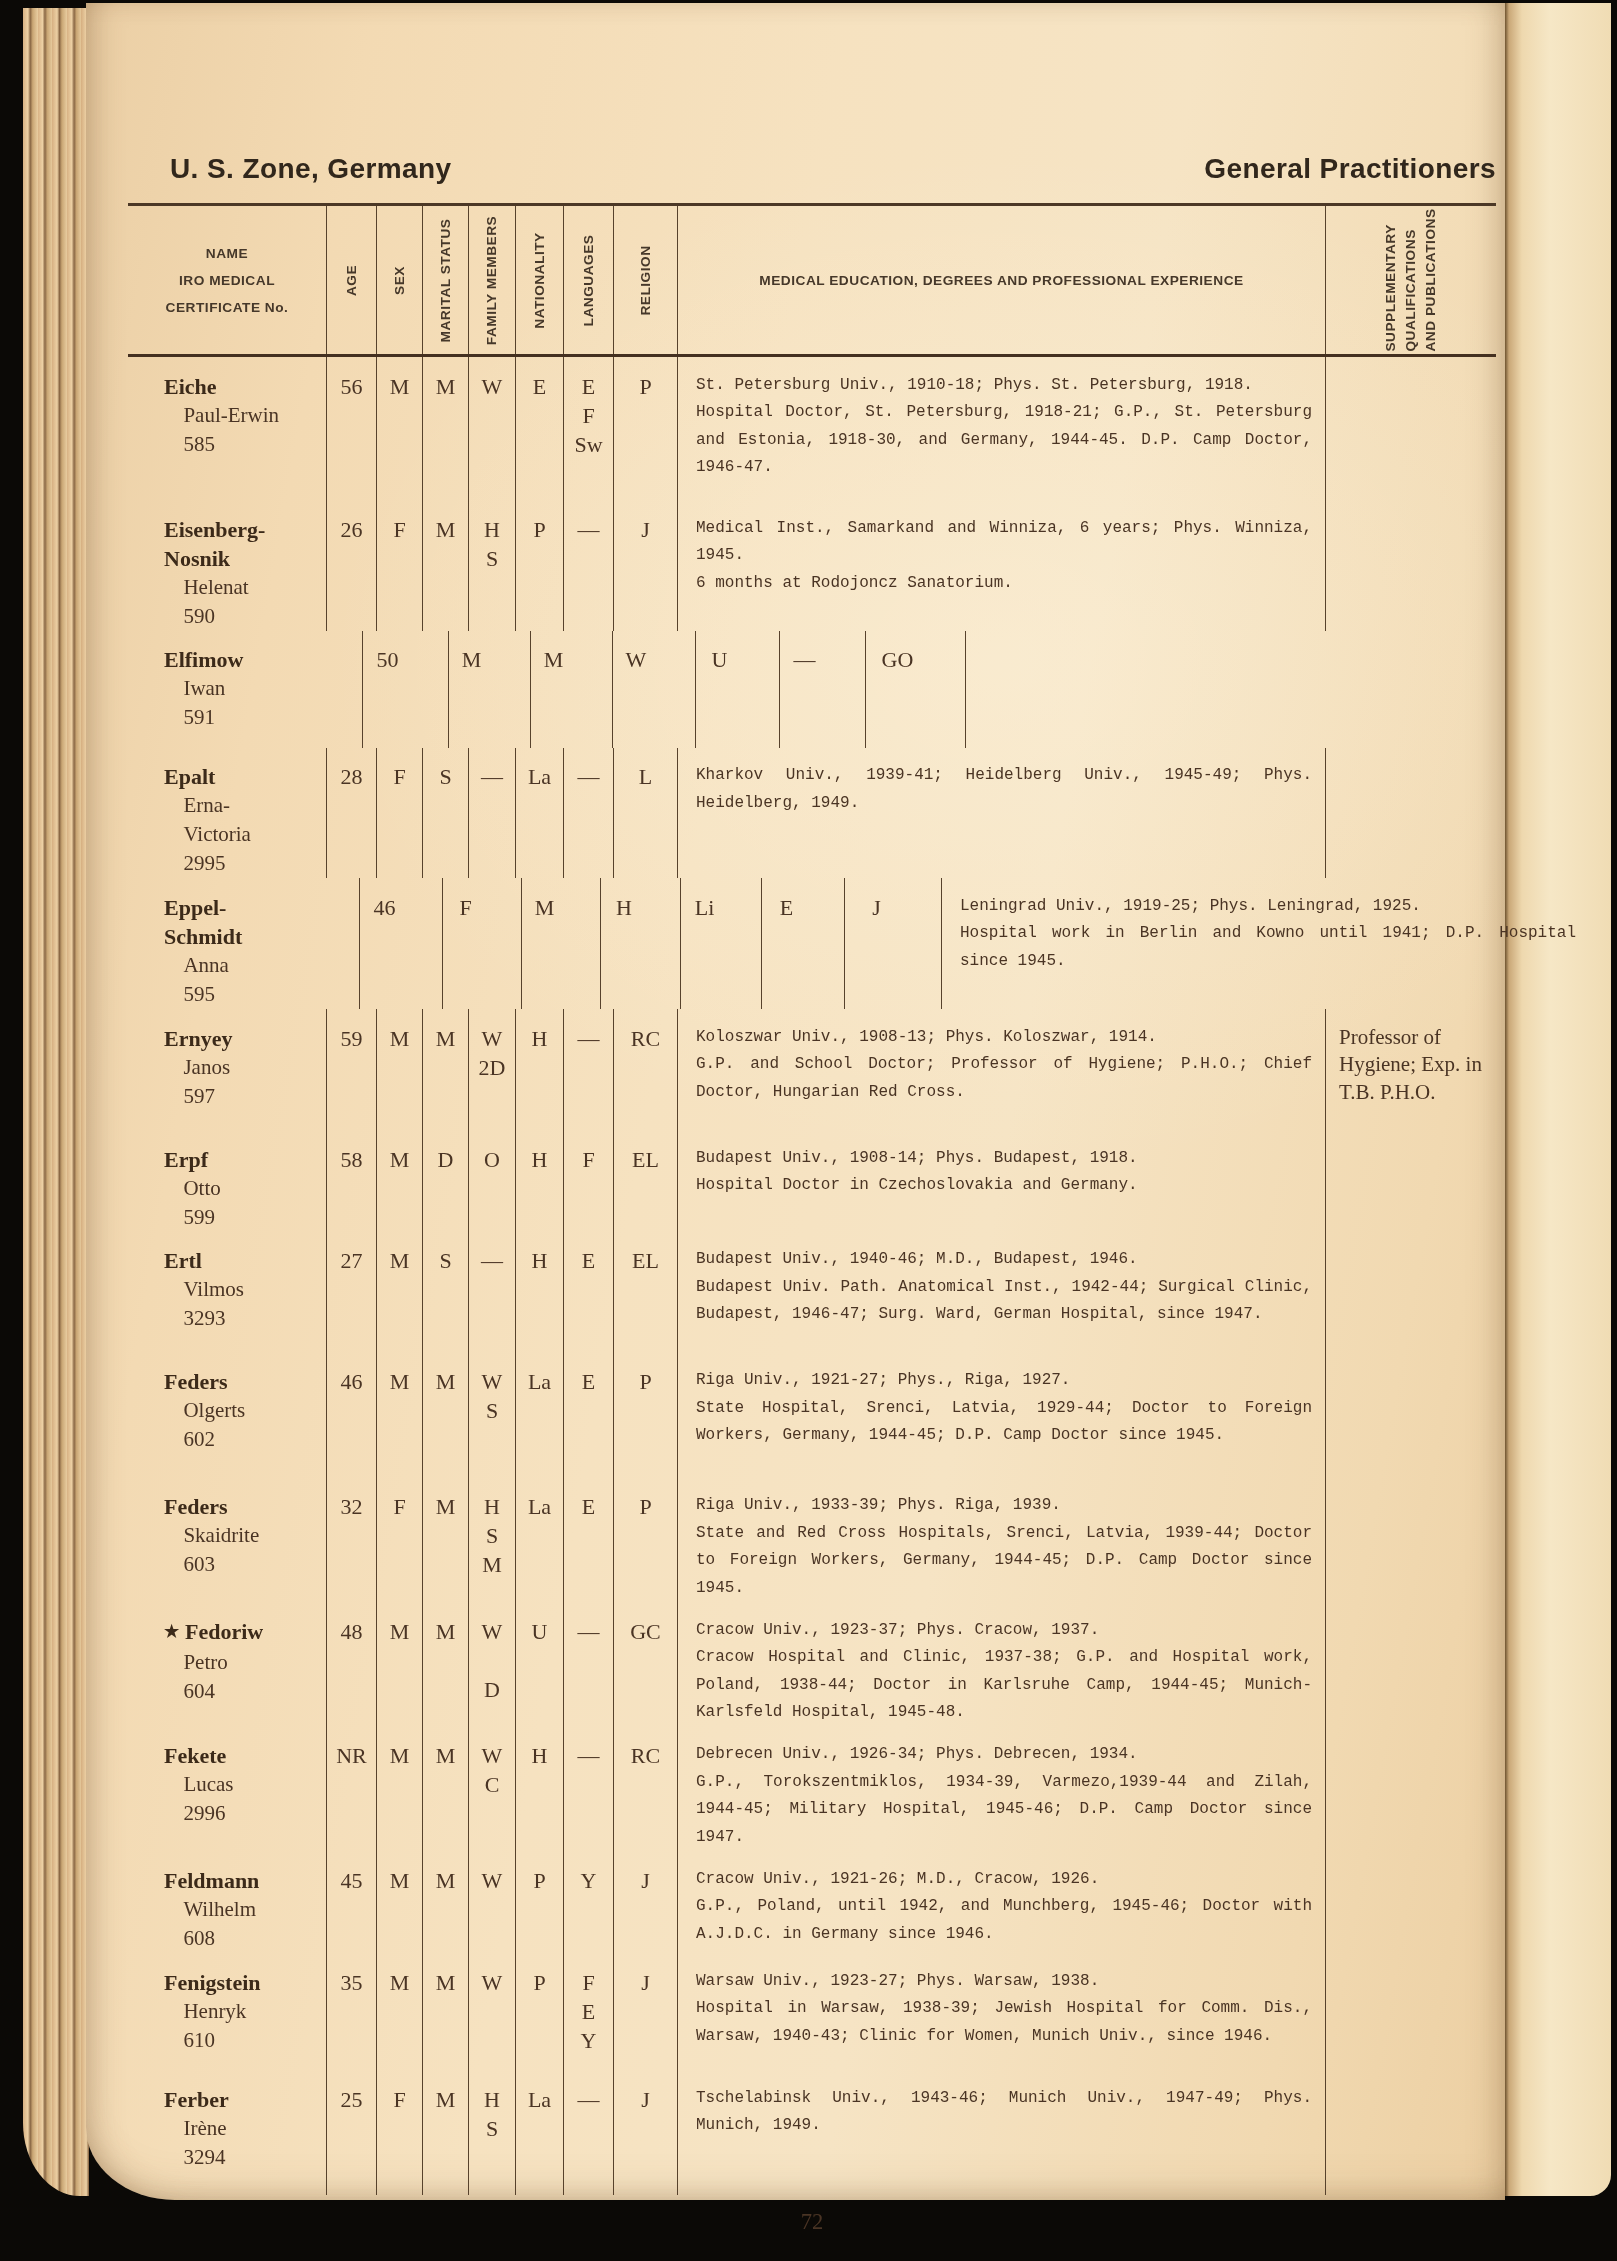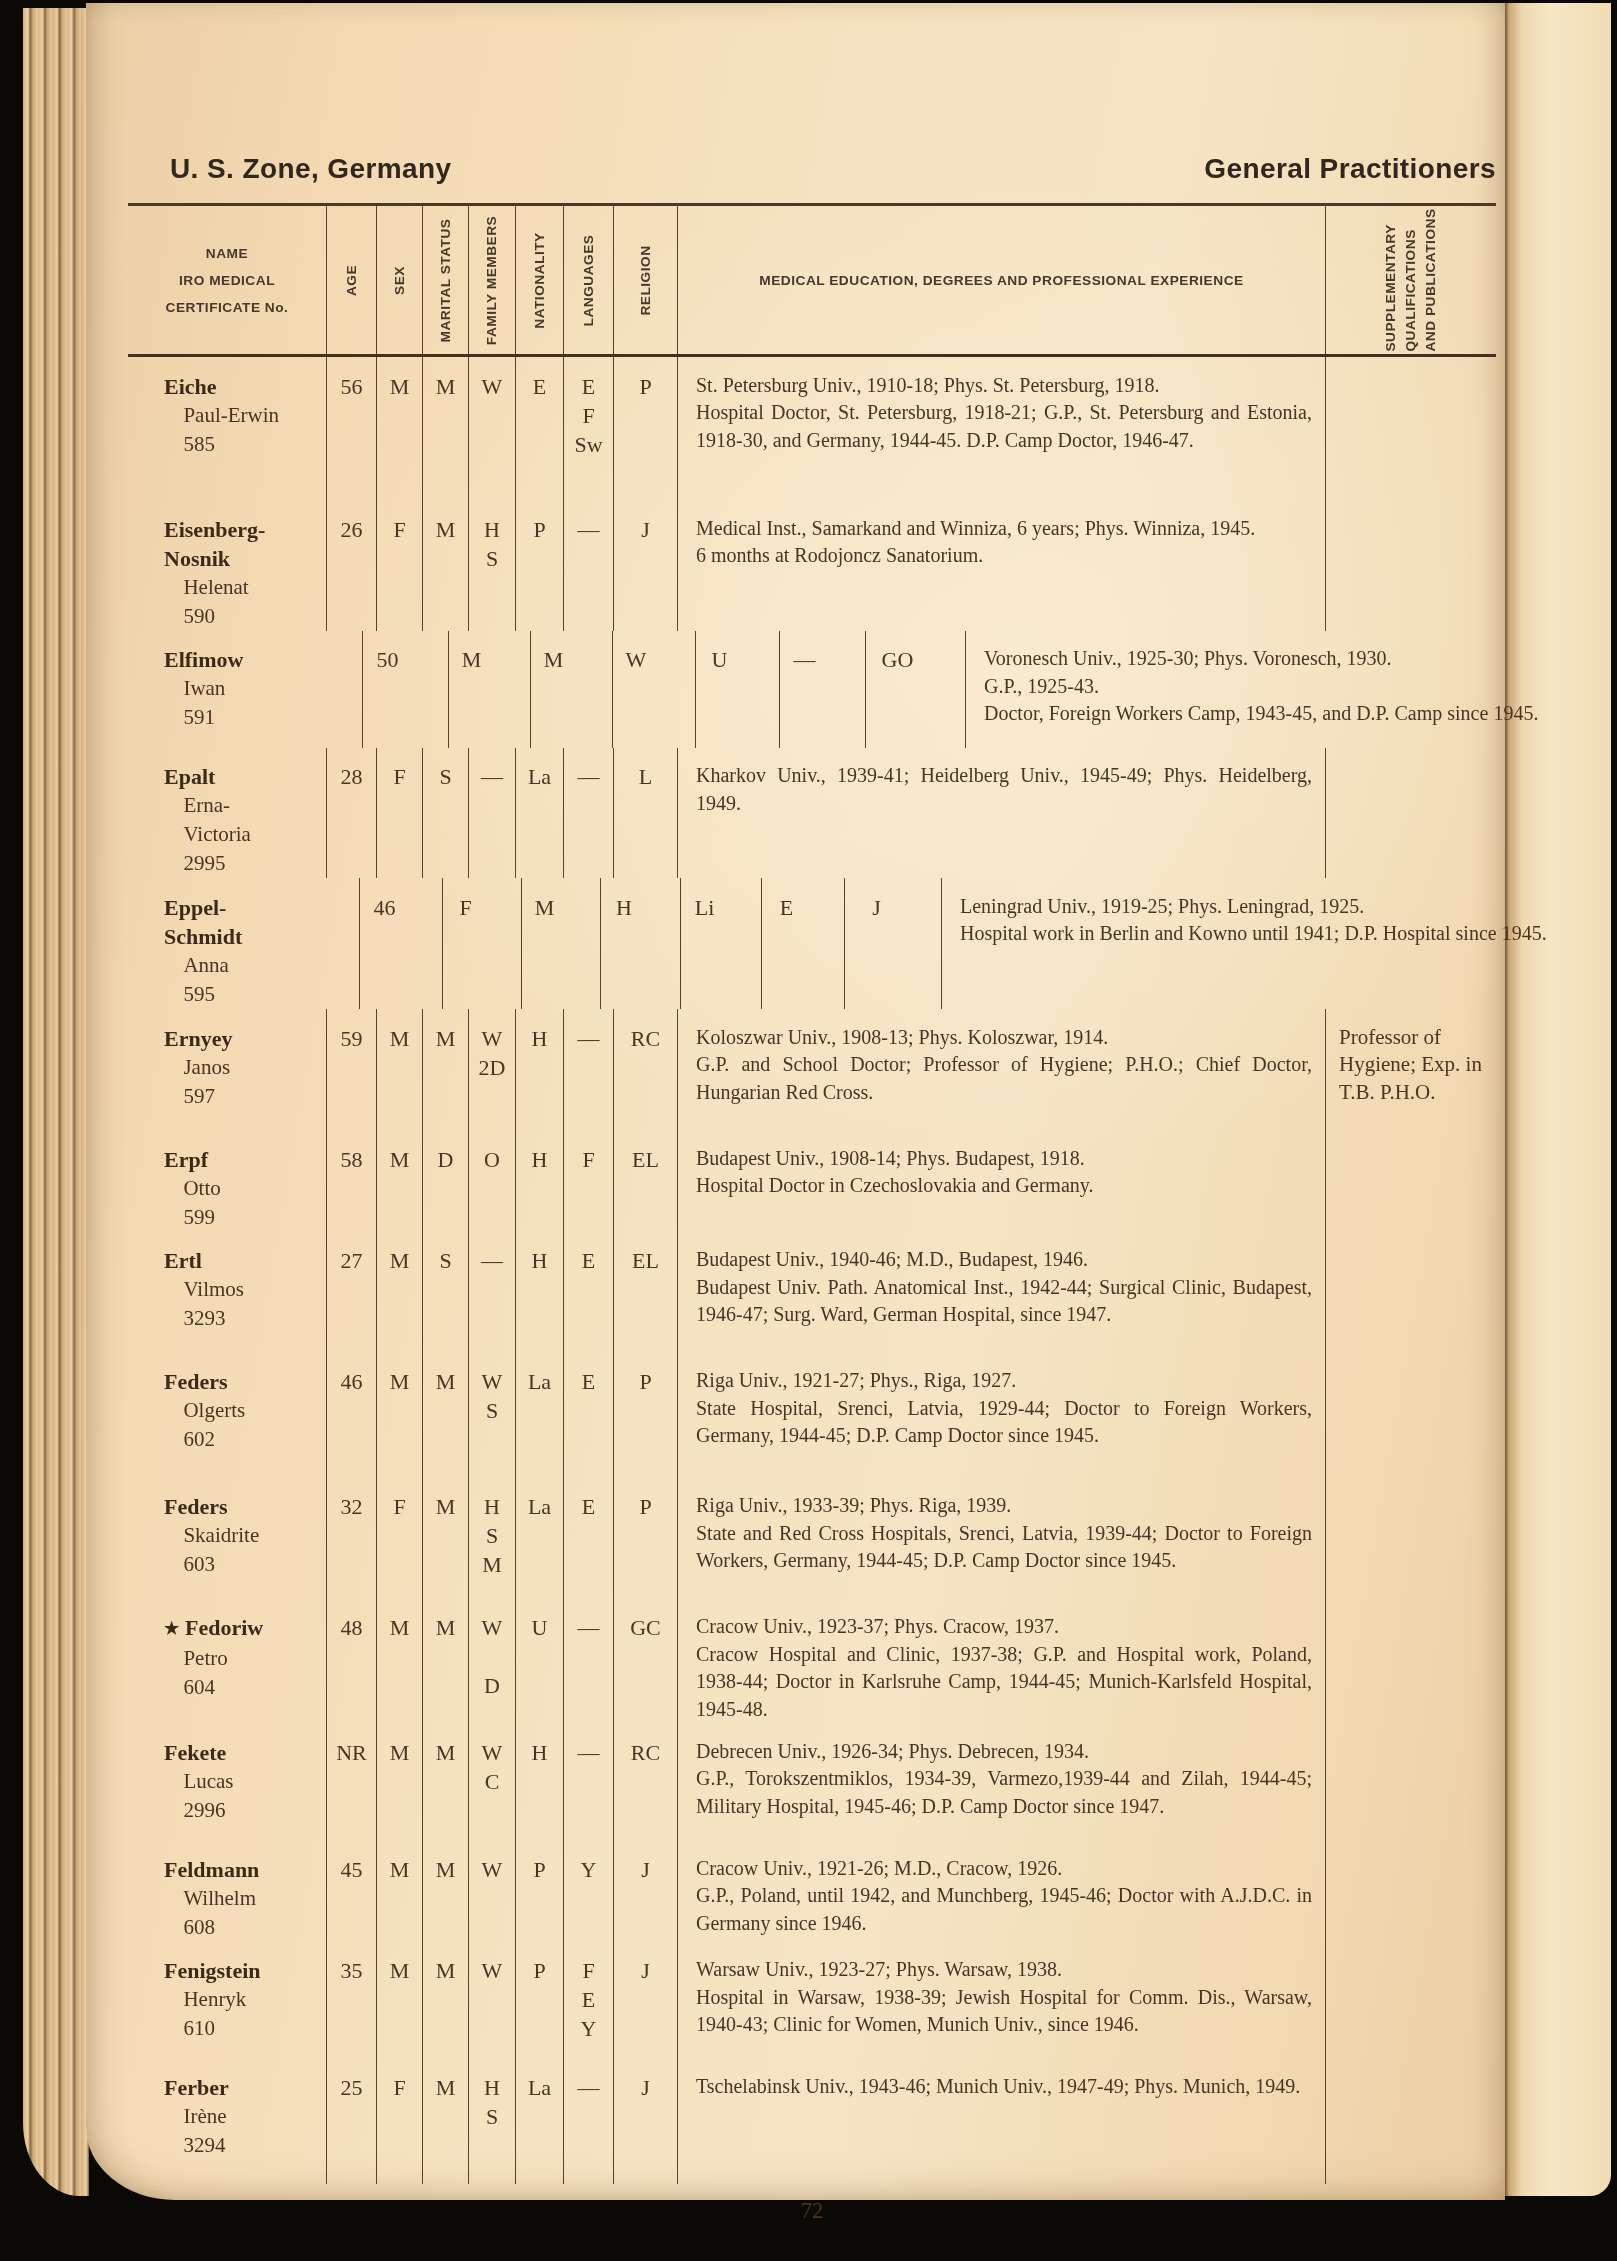--- a/index.html
+++ b/index.html
@@ -78,21 +78,21 @@
   .r:nth-child(13) { min-height:97px; }
   .r:nth-child(14) { min-height:117px; }
   .r:nth-child(15) { min-height:125px; }
   .c { border-left:1.6px solid #57422c; padding-top:14.6px; }
   .c:first-child { border-left:none; }
   .mid { text-align:center; font-size:22px; line-height:29px; }
   .name { padding-left:36px; font-size:21px; line-height:29px; }
   .surname { font-weight:bold; font-size:22px; color:#3c2a19; }
   .given, .cert { padding-left:19.4px; }
   .marker { font-size:17px; margin-right:5.7px; position:relative; top:-1.6px; }
-  .edu { padding:14.6px 13px 0 18px; text-align:justify; font-size:20px; line-height:27.5px; }
+  .edu { padding:14.6px 13px 0 18px; text-align:justify; font-size:16px; line-height:27.5px;font-family:Liberation Mono, monospace; }
   .edu p { margin:0; }
   .supp { padding:14.6px 8px 0 13px; font-size:21px; line-height:27.5px; }
   .page-number { width:1368px; margin-left:42px; margin-top:14px; text-align:center; font-size:22.6px; color:#4a3424; }
 </style>
 </head>
 <body>
 
 <div class="page-stack"></div>
 <div class="next-page"></div>
 
@@ -228,25 +228,20 @@
     <div class="c mid">
             <div>W</div>
           </div>
     <div class="c mid">
             <div>U</div>
           </div>
     <div class="c mid">
             <div>—</div>
           </div>
     <div class="c mid">GO</div>
-    <div class="c edu">
-            <p>Voronesch Univ., 1925-30; Phys. Voronesch, 1930.</p>
-            <p>G.P., 1925-43.</p>
-            <p>Doctor, Foreign Workers Camp, 1943-45, and D.P. Camp since 1945.</p>
-          </div>
     <div class="c supp"></div>
   </div>
 
   <div class="r">
     <div class="c name">
       <div class="surname">
               <div>Epalt</div>
             </div>
       <div class="given">
               <div>Erna-</div>

